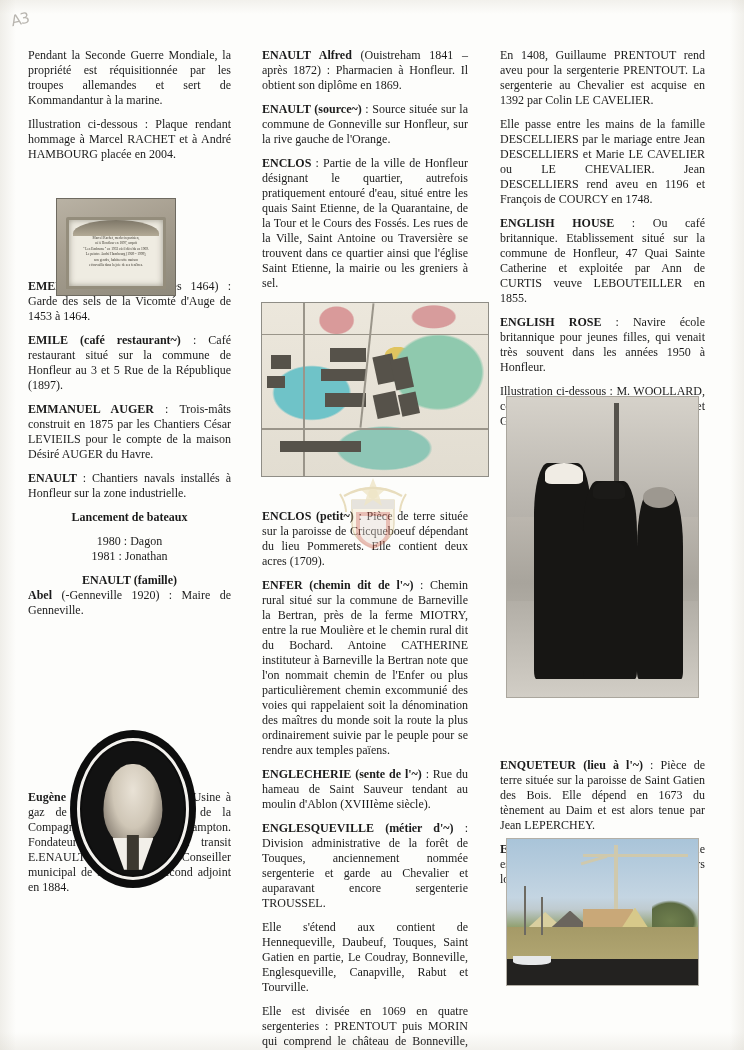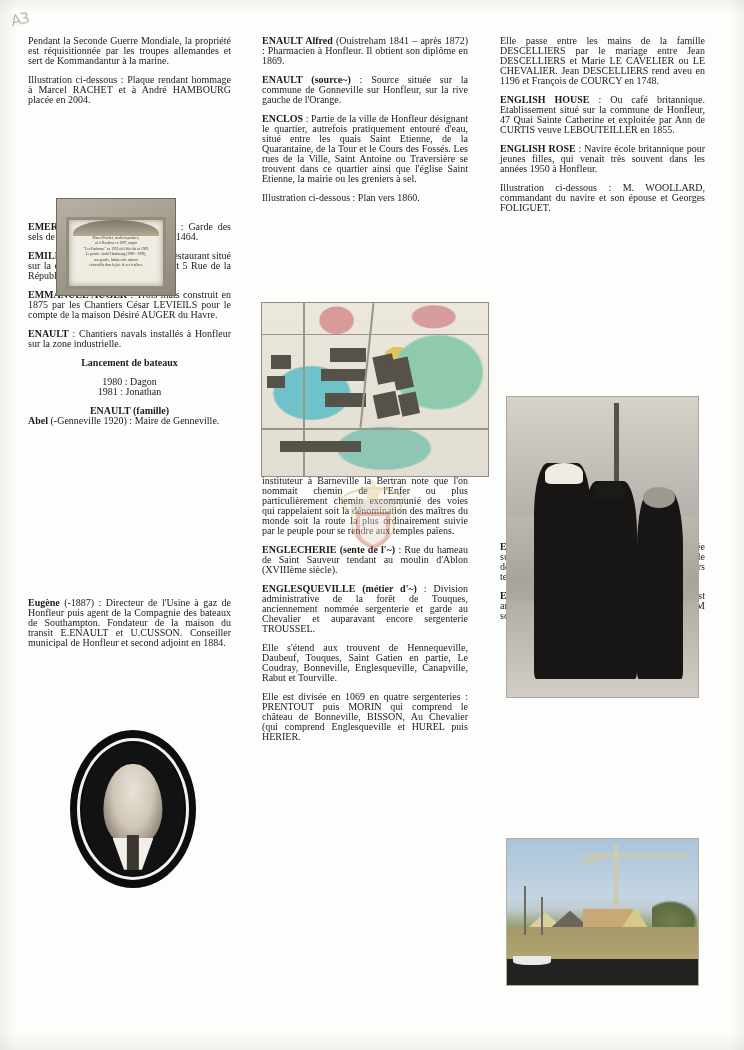--- a/index.html
+++ b/index.html
@@ -40,23 +40,23 @@
     font-family: "DejaVu Sans", sans-serif;
     font-size: 15px;
     color: #b9b6b0;
     transform: rotate(-12deg);
     letter-spacing: -1px;
   }
 
   
   .col {
     position: absolute;
-    top: 36px;
-    font-size: 10px;
-    line-height: 10px;
+    top: 48px;
+    font-size: 12px;
+    line-height: 15px;
     text-align: justify;
     text-justify: inter-word;
   }
   .col-left   { left: 28px;  width: 203px; }
   .col-mid    { left: 262px; width: 206px; }
   .col-right  { left: 500px; width: 205px; }
 
   p.blk {
     margin: 0 0 9px 0;
   }
@@ -287,27 +287,28 @@
     <div style="height:185px"></div>
 
     <p class="blk"><b class="hw">ENCLOS (petit~)</b><span> : Pièce de terre située sur la paroisse de Cricqueboeuf dépendant du lieu Pommerets. Elle contient deux acres (1709).</span></p>
 
     <p class="blk"><b class="hw">ENFER (chemin dit de l'~)</b><span> : Chemin rural situé sur la commune de Barneville la Bertran, près de la ferme MIOTRY, entre la rue Moulière et le chemin rural dit du Bochard. Antoine CATHERINE instituteur à Barneville la Bertran note que l'on nommait chemin de l'Enfer ou plus particulièrement chemin excommunié des voies qui rappelaient soit la dénomination des maîtres du monde soit la route la plus ordinairement suivie par le peuple pour se rendre aux temples païens.</span></p>
 
     <p class="blk"><b class="hw">ENGLECHERIE (sente de l'~)</b><span> : Rue du hameau de Saint Sauveur tendant au moulin d'Ablon (XVIIIème siècle).</span></p>
 
     <p class="blk"><b class="hw">ENGLESQUEVILLE (métier d'~)</b><span> : Division administrative de la forêt de Touques, anciennement nommée sergenterie et garde au Chevalier et auparavant encore sergenterie TROUSSEL.</span></p>
 
-    <p class="blk">Elle s'étend aux trouvent de Hennequeville, Daubeuf, Touques, Saint Gatien en partie, Le Coudray, Bonneville, Englesqueville, Canapville, Rabut et Tourville.</p>
+    <p class="blk">Elle s'étend aux contient de Hennequeville, Daubeuf, Touques, Saint Gatien en partie, Le Coudray, Bonneville, Englesqueville, Canapville, Rabut et Tourville.</p>
 
     <p class="blk">Elle est divisée en 1069 en quatre sergenteries : PRENTOUT puis MORIN qui comprend le château de Bonneville, BISSON, Au Chevalier (qui comprend Englesqueville et HUREL puis HERIER.</p>
   </div>
 
   <div class="col col-right">
 
+    <p class="blk">En 1408, Guillaume PRENTOUT rend aveu pour la sergenterie PRENTOUT. La sergenterie au Chevalier est acquise en 1392 par Colin LE CAVELIER.</p>
 
     <p class="blk">Elle passe entre les mains de la famille DESCELLIERS par le mariage entre Jean DESCELLIERS et Marie LE CAVELIER ou LE CHEVALIER. Jean DESCELLIERS rend aveu en 1196 et François de COURCY en 1748.</p>
 
     <p class="blk"><b class="hw">ENGLISH HOUSE</b><span> : Ou café britannique. Etablissement situé sur la commune de Honfleur, 47 Quai Sainte Catherine et exploitée par Ann de CURTIS veuve LEBOUTEILLER en 1855.</span></p>
 
     <p class="blk"><b class="hw">ENGLISH ROSE</b><span> : Navire école britannique pour jeunes filles, qui venait très souvent dans les années 1950 à Honfleur.</span></p>
 
     <p class="blk">Illustration ci-dessous : M. WOOLLARD, commandant du navire et son épouse et Georges FOLIGUET.</p>
 
     <div style="height:320px"></div>

